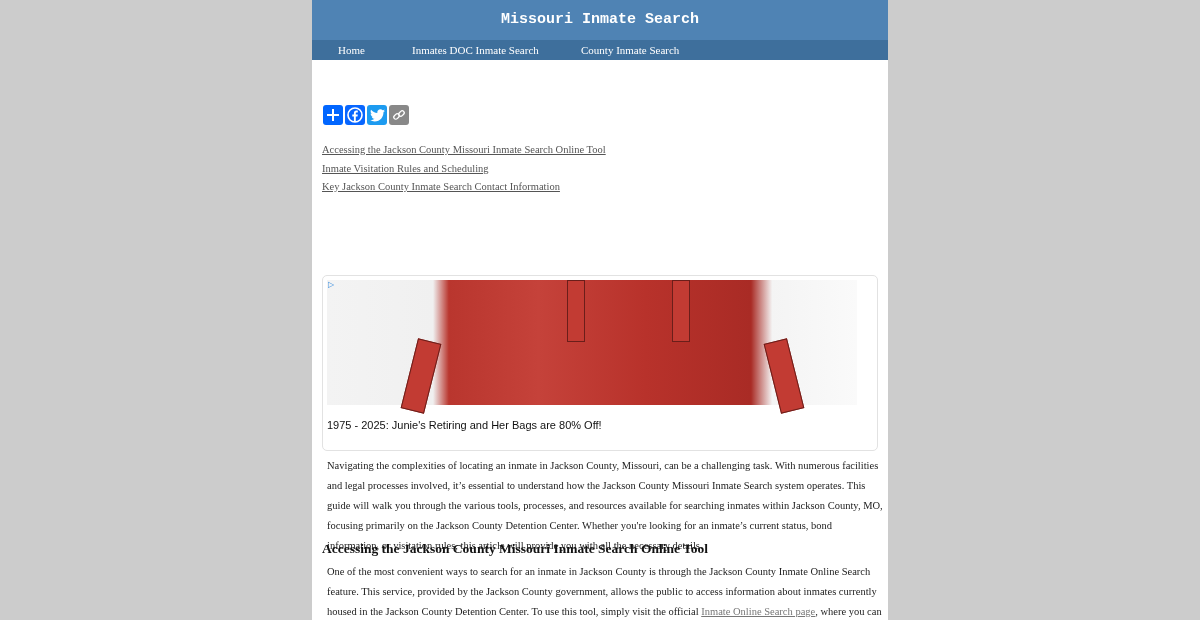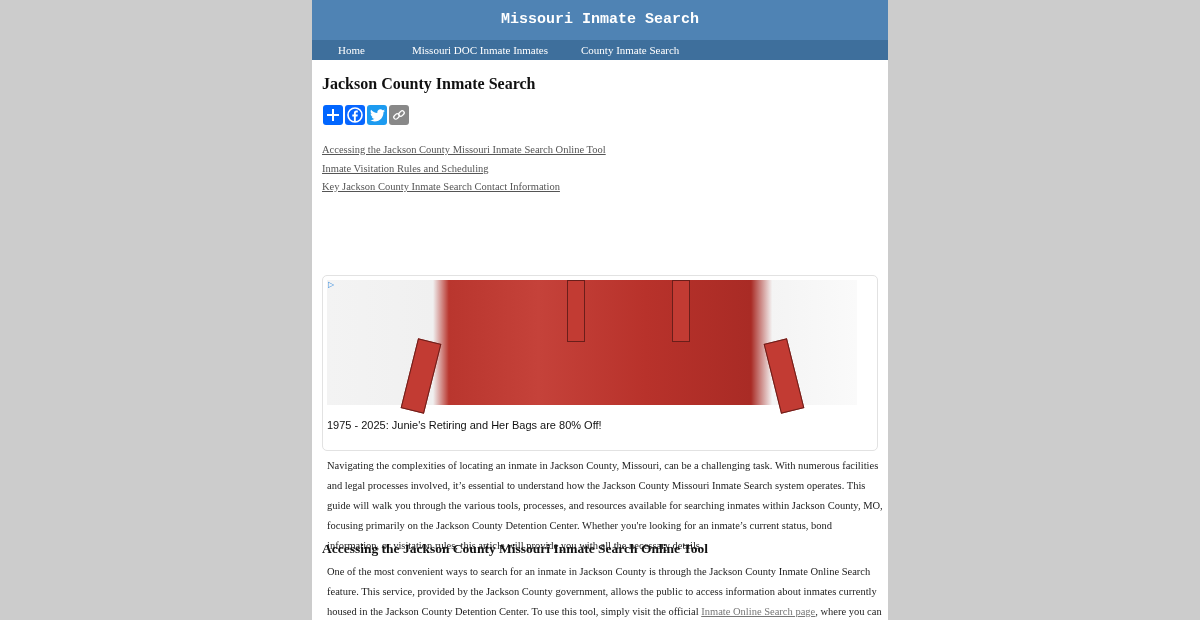--- a/index.html
+++ b/index.html
@@ -151,25 +151,24 @@
 </head>
 <body>
 
 <div class="page">
   <div class="site-header">
     <span style="cursor:pointer">Missouri Inmate Search</span>
   </div>
 
   <div class="nav">
     <a style="left:26px">Home</a>
-    <a style="left:100px">Missouri DOC Inmate Inmates</a>
+    <a style="left:100px">Inmates DOC Inmate Search</a>
     <a style="left:269px">County Inmate Search</a>
   </div>
 
-  <h1>Jackson County Inmate Search</h1>
 
   <div class="share">
     <div class="btn" style="background:#0166ff">
       <svg width="14" height="14" viewBox="0 0 14 14">
           <path d="M6 1h2v5h5v2H8v5H6V8H1V6h5z" fill="#fff"></path>
         </svg>
     </div>
     <div class="btn" style="background:#0866ff">
       <svg width="16" height="16" viewBox="0 0 16 16">
           <circle cx="8" cy="8" r="7" fill="none" stroke="#fff" stroke-width="1.6"></circle>

